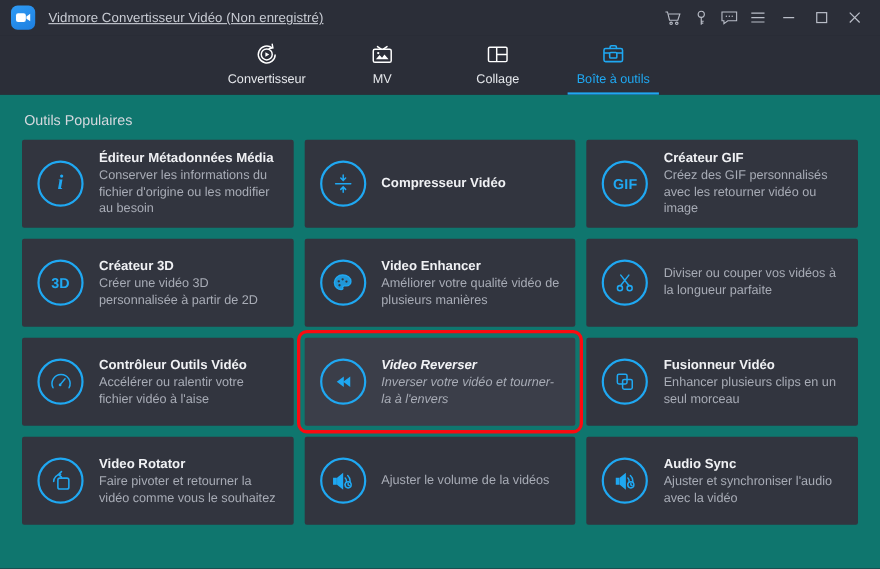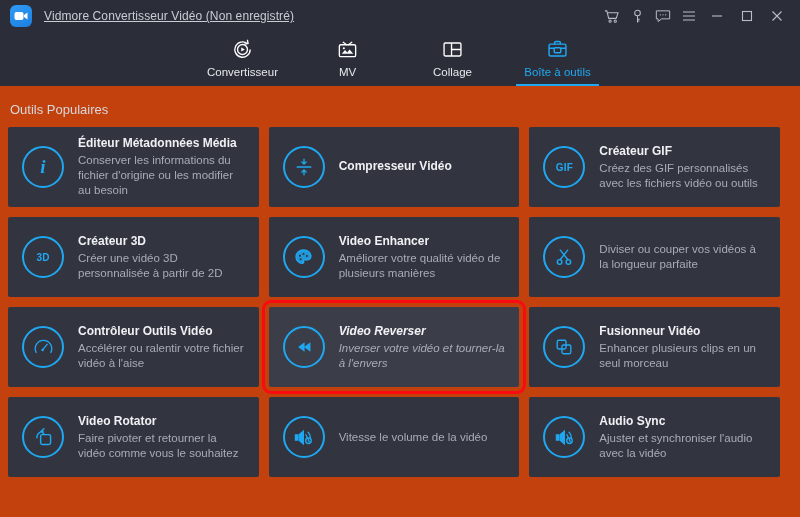--- a/index.html
+++ b/index.html
@@ -71,23 +71,23 @@
   }
   .nav-tab.active .nav-icon { color: #1fa8f2; }
   .nav-tab.active .nav-label { color: #1fa8f2; text-align: right; }
   .nav-underline {
     position: absolute; left: 0; right: 0; bottom: 0;
     height: 2px; background: #1fa8f2;
   }
 
   
   .content {
-    background: #c2410c;
+    background: #0f766e;
     height: 431px;
-    padding: 12px 20px 0 8px;
+    padding: 12px 20px 0 20px;
   }
   .section-title {
     color: #d5d8de;
     font-size: 13px;
     margin: 4px 0 10px 2px;
   }
   .grid {
     display: grid;
     grid-template-columns: repeat(3, 1fr);
     gap: 10px;
@@ -110,21 +110,21 @@
   .card-icon {
     width: 42px; height: 42px; flex: none;
     border-radius: 50%;
     border: 2px solid #1fa8f2;
     color: #1fa8f2;
     display: flex; align-items: center; justify-content: center;
     margin-right: 14px;
   }
   .card-icon svg { display: block; }
   .card-icon .txt {
-    font-size: 10px; font-weight: bold; letter-spacing: .2px;
+    font-size: 13px; font-weight: bold; letter-spacing: .2px;
   }
   .card-body { min-width: 0; }
   .card-title {
     color: #f0f1f4;
     font-size: 12px;
     font-weight: bold;
     margin-bottom: 3px;
     white-space: nowrap;
   }
   .card-desc {
@@ -268,21 +268,21 @@
         <div class="card-title">Compresseur Vidéo</div>
       </div>
     </div>
 
     <div class="card">
       <div class="card-icon">
         <span class="txt">GIF</span>
       </div>
       <div class="card-body">
         <div class="card-title">Créateur GIF</div>
-        <div class="card-desc">Créez des GIF personnalisés avec les fichiers vidéo ou outils</div>
+        <div class="card-desc">Créez des GIF personnalisés avec les retourner vidéo ou image</div>
       </div>
     </div>
 
     <div class="card">
       <div class="card-icon">
         <span class="txt">3D</span>
       </div>
       <div class="card-body">
         <div class="card-title">Créateur 3D</div>
         <div class="card-desc">Créer une vidéo 3D personnalisée à partir de 2D</div>
@@ -377,21 +377,21 @@
         <svg width="23" height="23" viewBox="0 0 24 24" fill="none" stroke="currentColor" stroke-width="1.4" stroke-linecap="round">
           <path d="M3.6 9.4h2.2v5.2H3.6z" fill="currentColor"></path>
           <path d="M7.4 9.1l4.4-3.6v13l-4.4-3.6z" fill="currentColor"></path>
           <path d="M14.4 9a4.2 4.2 0 0 1 0 6"></path>
           <path d="M16.8 6.6a7.4 7.4 0 0 1 0 10.8"></path>
           <circle cx="17.2" cy="15.4" r="2.9" fill="#32353f"></circle>
           <path d="M17.2 13.8v1.7l1.1.7"></path>
         </svg>
       </div>
       <div class="card-body">
-        <div class="card-desc">Vitesse le volume de la vidéo</div>
+        <div class="card-desc">Ajuster le volume de la vidéos</div>
       </div>
     </div>
 
     <div class="card">
       <div class="card-icon">
         <svg width="23" height="23" viewBox="0 0 24 24" fill="none" stroke="currentColor" stroke-width="1.4" stroke-linecap="round">
           <path d="M3.6 9.4h2.2v5.2H3.6z" fill="currentColor"></path>
           <path d="M7.4 9.1l4.4-3.6v13l-4.4-3.6z" fill="currentColor"></path>
           <path d="M14.4 9a4.2 4.2 0 0 1 0 6"></path>
           <path d="M16.8 6.6a7.4 7.4 0 0 1 0 10.8"></path>

